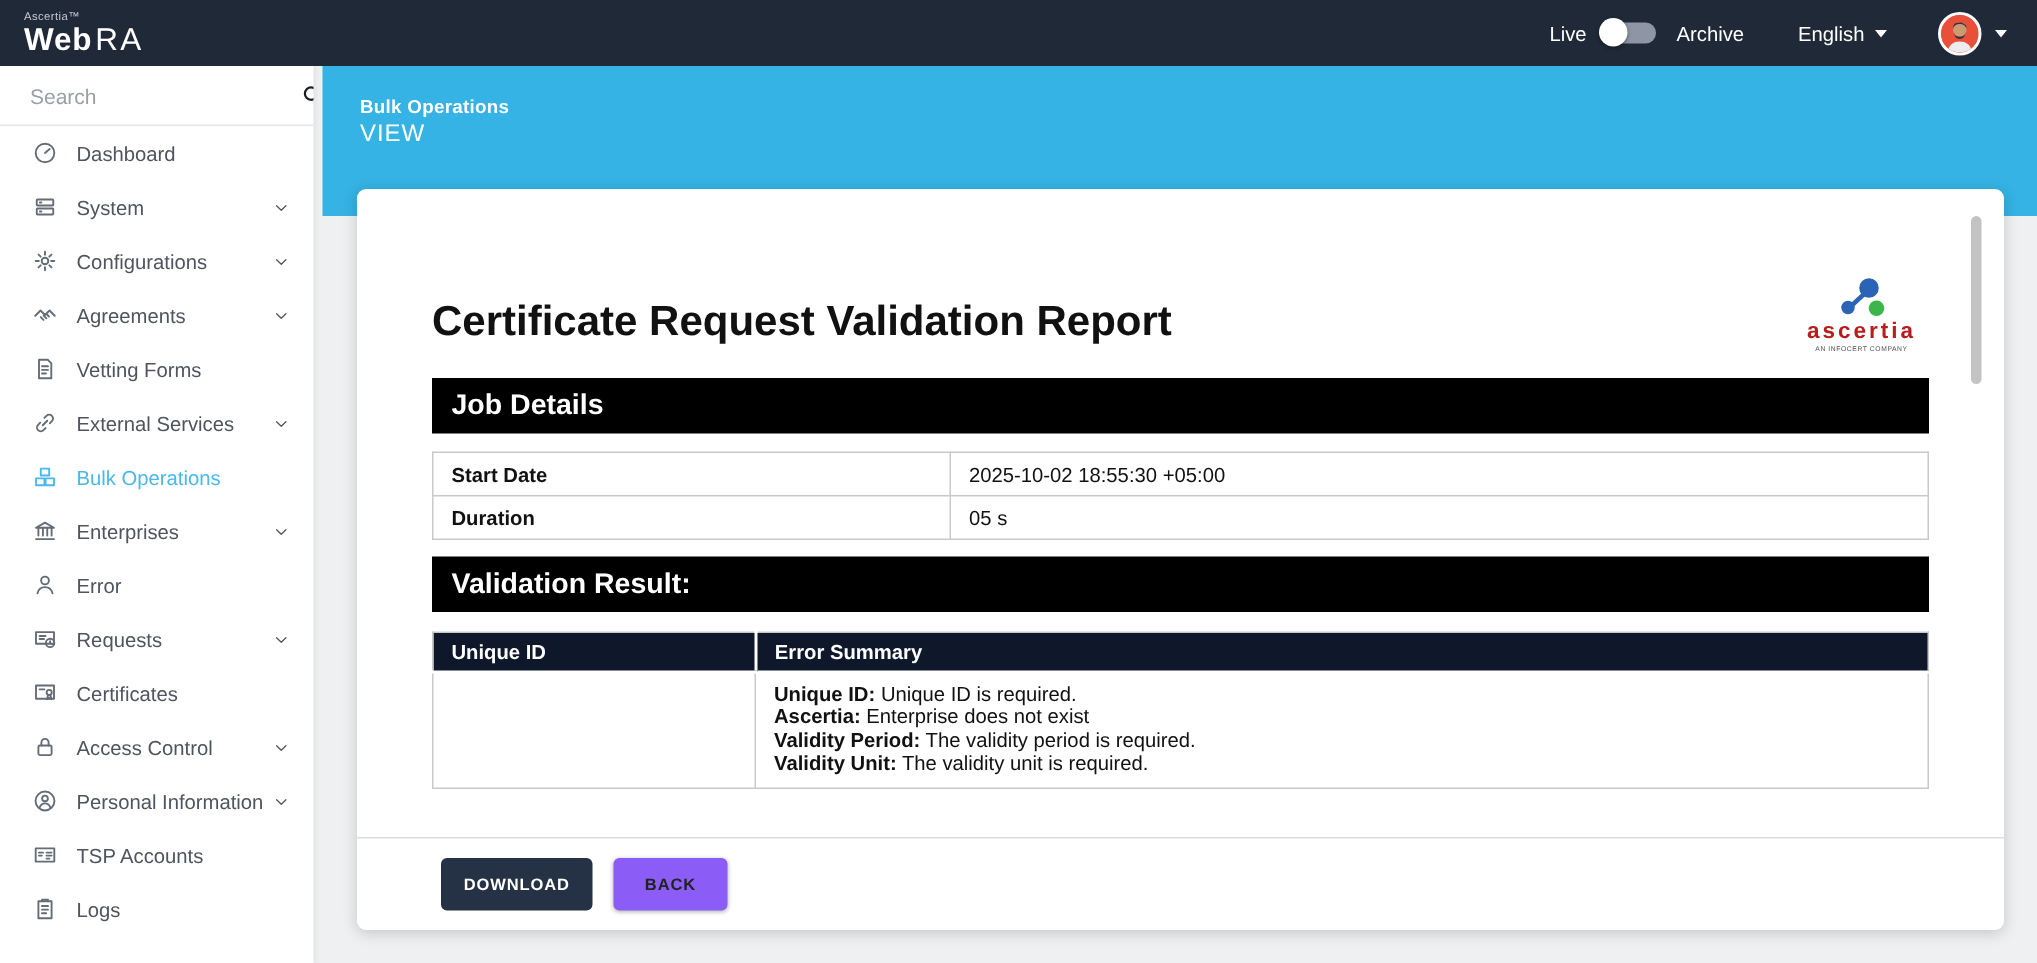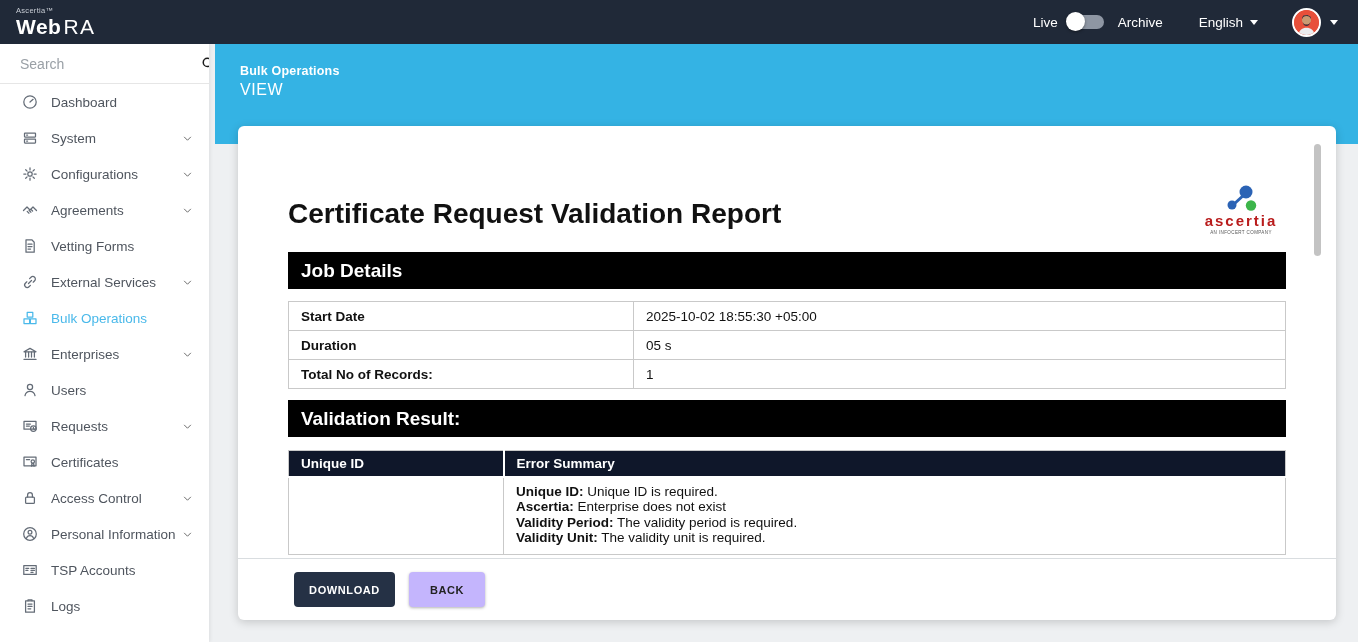--- a/index.html
+++ b/index.html
@@ -94,21 +94,21 @@
     padding:6px 10px 8px 12px; font-size:13.5px; color:#111; }
   .errline { line-height:15.5px; }
   .errline b { font-weight:700; }
 
   .cardfooter { position:absolute; left:0; bottom:0; width:100%; height:62px;
     border-top:1px solid #d9dde0; display:flex; align-items:center;
     padding:0 28px; }
   .btn { border:none; border-radius:4px; font-family:"Liberation Sans",sans-serif;
     font-size:11px; font-weight:700; letter-spacing:.6px; cursor:pointer; }
   .btn.dl { width:101px; height:35px; background:var(--download-btn,#253145); color:#fff;margin-left:28px; }
-  .btn.back { width:76px; height:35px; background:#c4b5fd; color:#222;
+  .btn.back { width:76px; height:35px; background:#8b5cf6; color:#222;
     margin-left:14px; box-shadow:0 1px 3px rgba(0,0,0,.3); }
 </style>
 </head>
 <body>
 
 <header class="navbar">
   <div class="brand">
     <span class="brand-small">Ascertia™</span>
     <span class="brand-main"><span class="b1">Web</span><span class="b2">RA</span></span>
   </div>
@@ -271,21 +271,21 @@
     </span>
   </div>
 
   <div class="mitem">
     <span class="icon">
           <svg viewBox="0 0 16 16">
             <circle cx="8" cy="5" r="2.6"></circle>
             <path d="M3 13.6c.6-3 2.6-4.2 5-4.2s4.4 1.2 5 4.2"></path>
           </svg>
         </span>
-    <span class="mlabel">Users</span>
+    <span class="mlabel">Error</span>
     <span class="chev" style="visibility: hidden;">
       <svg viewBox="0 0 16 16">
             <path d="M3.5 6l4.5 4.5L12.5 6"></path>
           </svg>
     </span>
   </div>
 
   <div class="mitem">
     <span class="icon">
           <svg viewBox="0 0 16 16">
@@ -408,24 +408,20 @@
 
       <table class="jobtable">
         <tbody id="jobrows">
             <tr>
               <td class="lbl">Start Date</td>
               <td>2025-10-02 18:55:30 +05:00</td>
             </tr>
             <tr>
               <td class="lbl">Duration</td>
               <td>05 s</td>
-            </tr>
-            <tr>
-              <td class="lbl">Total No of Records:</td>
-              <td>1</td>
             </tr>
           </tbody>
       </table>
 
       <div class="blackbar second">Validation Result:</div>
 
       <table class="valtable">
         <thead>
           <tr>
             <th>Unique ID</th>

